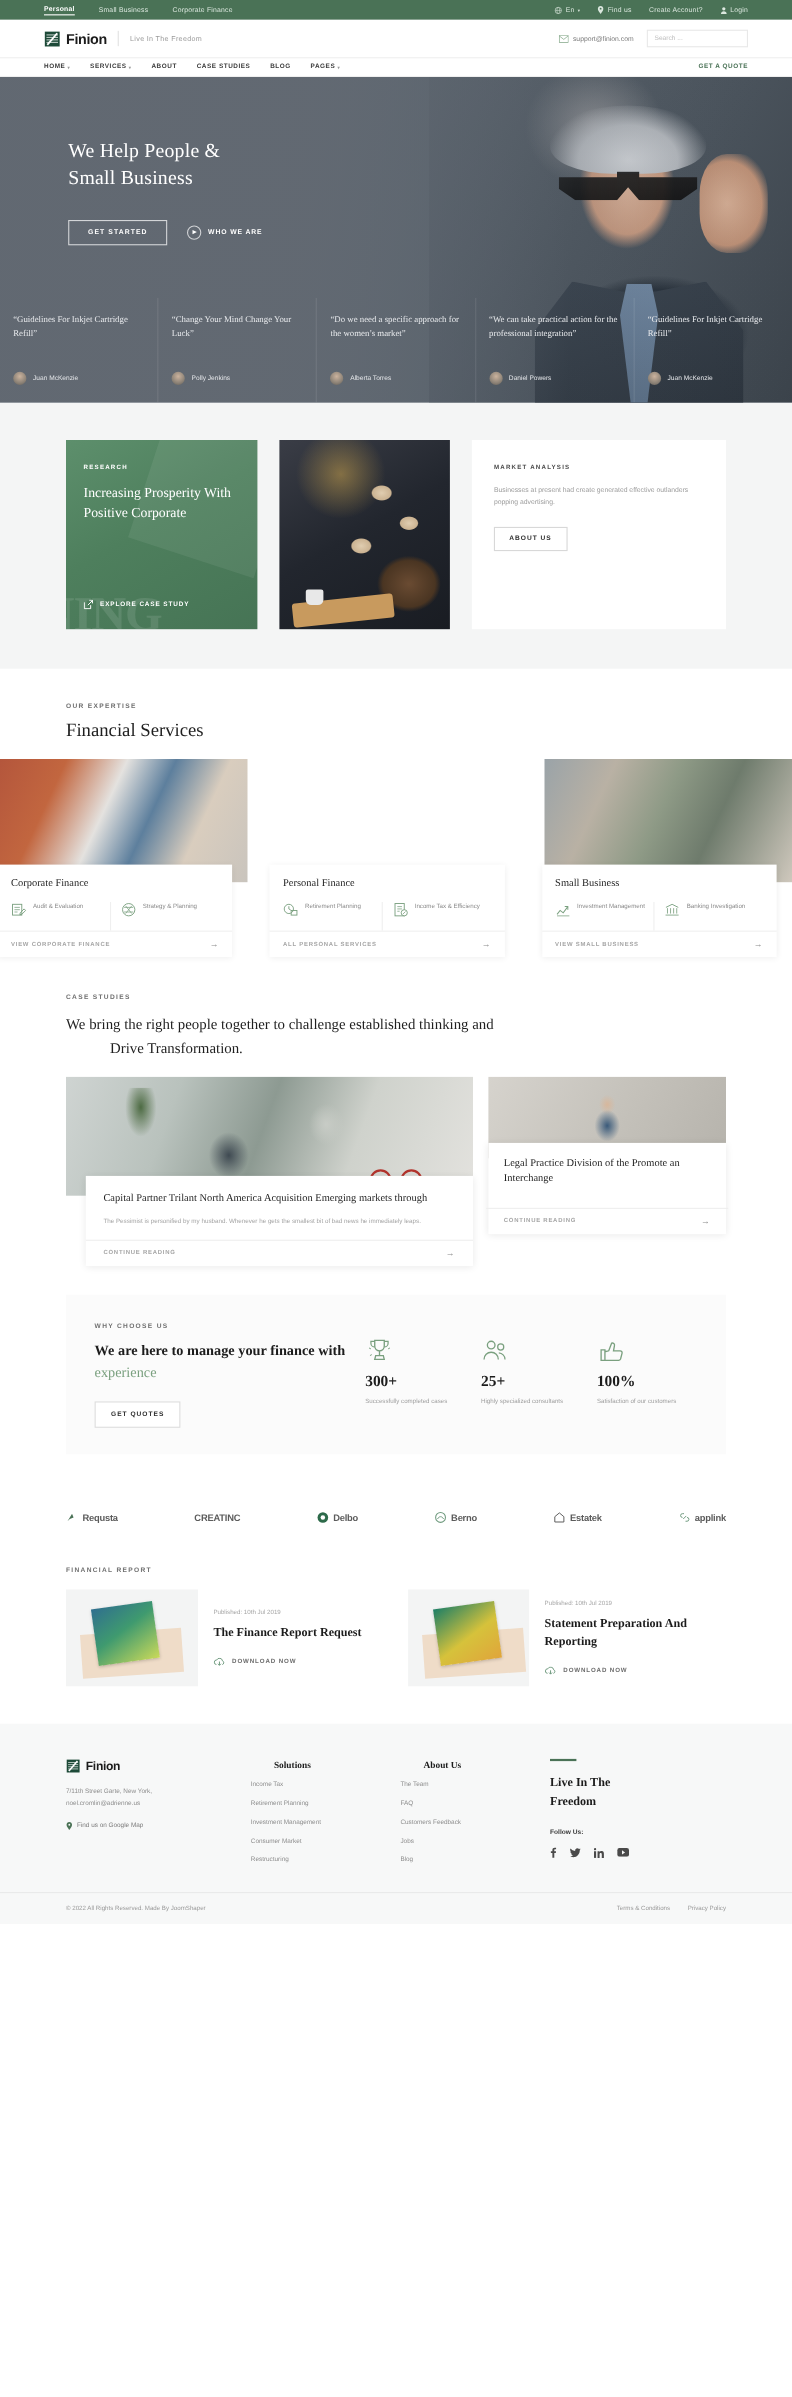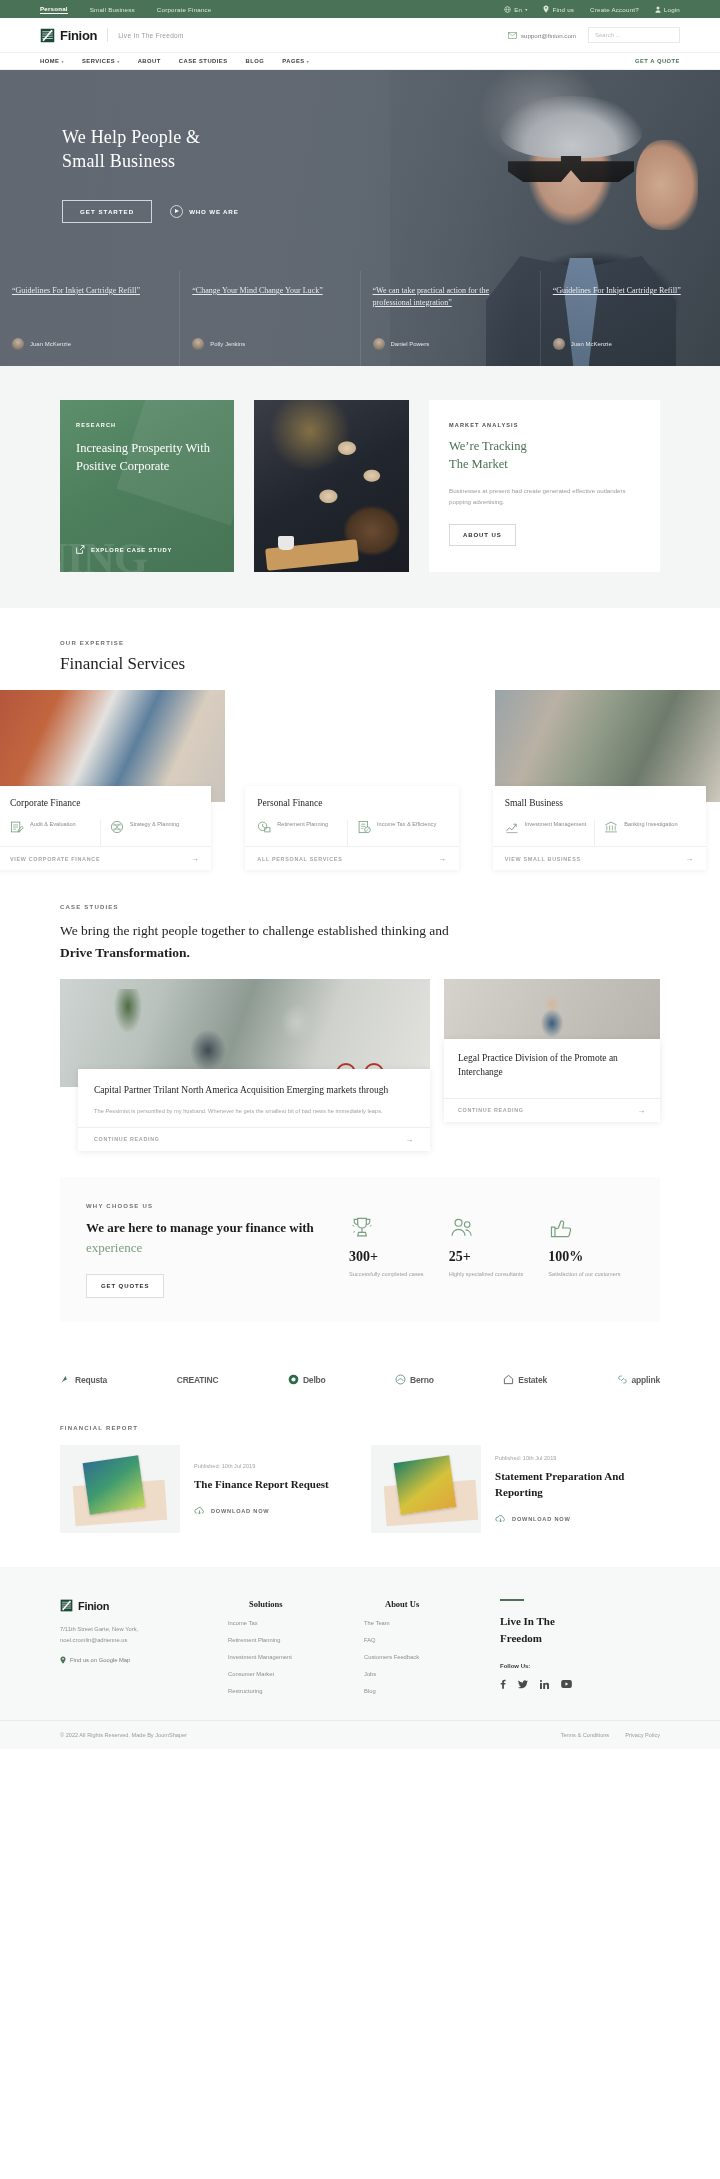--- a/index.html
+++ b/index.html
@@ -125,21 +125,21 @@
   .play-ring { width:13px; height:13px; border:1px solid rgba(255,255,255,.7); border-radius:50%; display:flex; align-items:center; justify-content:center; }
   .play-tri { width:0;height:0;border-left:4px solid #fff;border-top:2.6px solid transparent;border-bottom:2.6px solid transparent; margin-left:1px;}
 
   
   .tstrip { position: absolute; left:0; right:0; bottom:0; height: 95px; display: flex; }
   .tcell {
     flex: 1; padding: 14px 12px 0 12px; position: relative;
     border-right: 1px solid rgba(255,255,255,.10);
   }
   .tcell:last-child { border-right: none; }
-  .tq { font-family: "Liberation Serif", serif; color: #e7e9ec; font-size: 8px; line-height: 1.45; text-decoration: underline; }
+  .tq { font-family: "Liberation Serif", serif; color: #e7e9ec; font-size: 8px; line-height: 1.45; }
   .tauth { position:absolute; bottom: 16px; left:12px; display:flex; align-items:center; gap:6px; }
   .tav { width:12px;height:12px;border-radius:50%; background: radial-gradient(circle at 50% 35%, #cbb39e 0%, #8d8377 60%, #5e5a56 100%); }
   .tname { color:#e4e6e9; font-size:6px; }
 
   
   .sec-grey { background: #f4f5f5; padding: 34px 0 36px 0; }
   .rm-row { display: flex; gap: 20px; width: 600px; margin: 0 auto; }
   .research-card {
     width: 174px; height: 172px; position: relative; overflow: hidden;
     background: linear-gradient(150deg,#5d8f6c 0%,#4e7f5d 45%,#467455 100%);
@@ -201,21 +201,21 @@
   .svc-foot {
     border-top: 1px solid #efefef; margin: 0 -12px; padding: 7px 12px;
     display:flex; align-items:center; font-size: 5.4px; letter-spacing:.7px; color:#a6a6a6; font-weight:bold;
   }
   .svc-foot .arr { margin-left:auto; color:#8b8b8b; font-size: 8px; }
 
   
   .cs-wrap { background:#fff; padding: 30px 0 0 0; }
   .cs-head { width:600px; margin:0 auto; }
   .cs-h2 { font-family:"Liberation Serif",serif; font-size: 13.5px; line-height:1.6; color:#1f1f1f; margin-top: 10px; width: 420px;}
-  .cs-h2 b { font-weight: bold; }
+  .cs-h2 b { font-weight: normal; margin-left: 40px; }
   .cs-row { width: 600px; margin: 16px auto 0 auto; display:flex; gap: 14px; }
   .cs-main { width: 370px; position: relative; }
   .cs-main-img {
     height: 108px;
     background:
       radial-gradient(ellipse 26px 30px at 40% 66%, #3f4a52 0%, rgba(63,74,82,0) 70%),
       radial-gradient(ellipse 22px 26px at 64% 40%, #c8ccc6 0%, rgba(200,204,198,0) 72%),
       linear-gradient(110deg,#cfd4d2 0%,#b9c2bd 26%,#8d9a92 48%,#cfd2cc 70%,#e3e2de 100%);
     position:relative;
   }
@@ -236,21 +236,21 @@
     height: 74px;
     background:
       radial-gradient(ellipse 16px 20px at 50% 60%, #3a5a7a 0%, rgba(58,90,122,0) 72%),
       radial-gradient(ellipse 10px 12px at 50% 34%, #d7b79c 0%, rgba(215,183,156,0) 75%),
       linear-gradient(120deg,#d6d3cd 0%,#c4c1ba 55%,#b6b3ac 100%);
   }
   .cs-side-body { background:#fff; margin-top:-14px; padding: 12px 14px 0 14px; box-shadow: 0 1px 7px rgba(0,0,0,.09);}
 
   
   .why-sec { background:#fff; padding: 26px 0 28px 0; }
-  .why-card { width: 600px; margin: 0 auto; background: #fbfbfb; display:flex; padding: 26px 26px 24px 26px; gap: 25px; justify-content: center;}
+  .why-card { width: 600px; margin: 0 auto; background: #fbfbfb; display:flex; padding: 26px 26px 24px 26px; gap: 8px; justify-content: center;}
   .why-left { width: 238px; }
   .why-h { font-family:"Liberation Serif",serif; font-size: 13px; line-height:1.55; color:#1c1c1c; margin-top: 9px; font-weight:bold;}
   .why-h .accent { color:#7aa07f; font-weight: normal; }
   .btn-quotes { margin-top: 16px; display:inline-block; border:1px solid #ddd; background:#fff; font-size:6px; font-weight:bold; letter-spacing:.9px; padding: 8px 14px; color:#2d2d2d;}
   .stats { display:flex; flex:1; gap: 14px; padding-top: 4px; }
   .stat { flex:1; }
   .stat-ic { height: 34px; display:flex; align-items:flex-end; }
   .stat-n { font-family:"Liberation Serif",serif; font-size: 14px; color:#1c1c1c; margin-top: 8px; font-weight:bold;}
   .stat-l { font-size: 5.6px; line-height:1.7; color:#9e9e9e; margin-top: 5px; }
 
@@ -411,20 +411,27 @@
           </div>
       </div>
       <div class="tcell">
         <div class="tq">“Change Your Mind Change Your Luck”</div>
         <div class="tauth">
             <span class="tav"></span>
             <span class="tname">Polly Jenkins</span>
           </div>
       </div>
       <div class="tcell">
+        <div class="tq">“Do we need a specific approach for the women’s market”</div>
+        <div class="tauth">
+            <span class="tav"></span>
+            <span class="tname">Alberta Torres</span>
+          </div>
+      </div>
+      <div class="tcell">
         <div class="tq">“We can take practical action for the professional integration”</div>
         <div class="tauth">
             <span class="tav"></span>
             <span class="tname">Daniel Powers</span>
           </div>
       </div>
       <div class="tcell">
         <div class="tq">“Guidelines For Inkjet Cartridge Refill”</div>
         <div class="tauth">
             <span class="tav"></span>
@@ -448,24 +455,20 @@
             </svg>
           <span>EXPLORE CASE STUDY</span>
         </div>
       </div>
       <div class="mkt-photo">
           <span class="board"></span>
           <span class="cup"></span>
         </div>
       <div class="mkt-card">
         <div class="mk-kicker">MARKET ANALYSIS</div>
-        <div class="mk-title">
-          <span>We’re Tracking</span><br>
-          <span>The Market</span>
-        </div>
         <div class="mk-body">Businesses at present had create generated effective outlanders popping advertising.</div>
         <span class="btn-dark">ABOUT US</span>
       </div>
     </div>
   </div>
 
   <div class="sec-white">
     <div class="exp-head">
       <div class="kicker">OUR EXPERTISE</div>
       <div class="h2">Financial Services</div>

